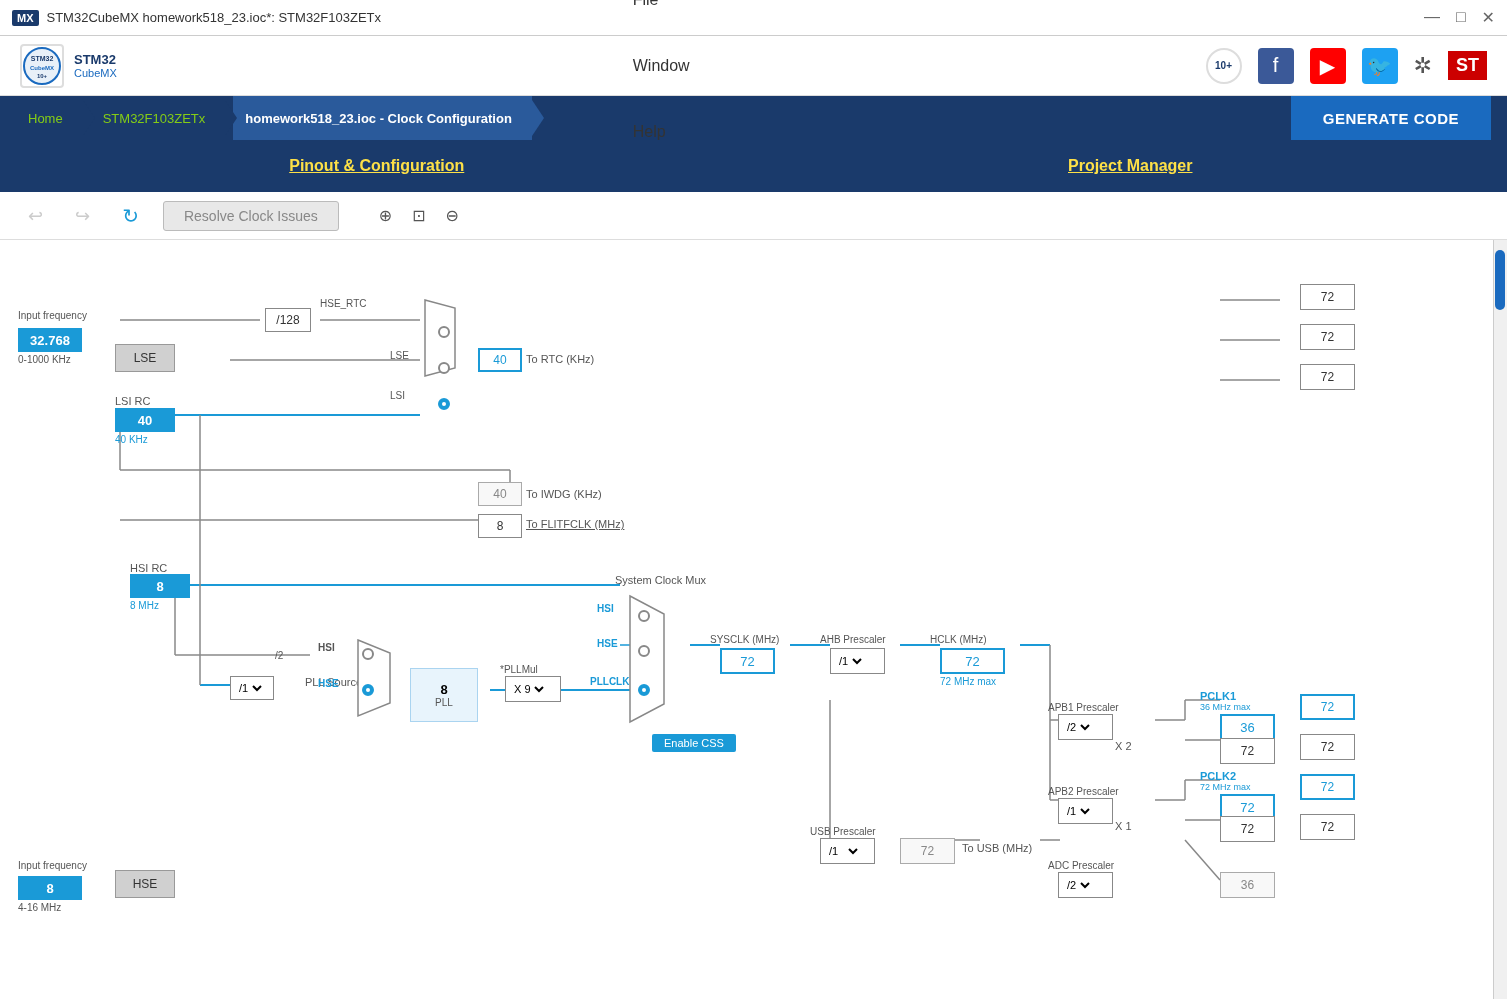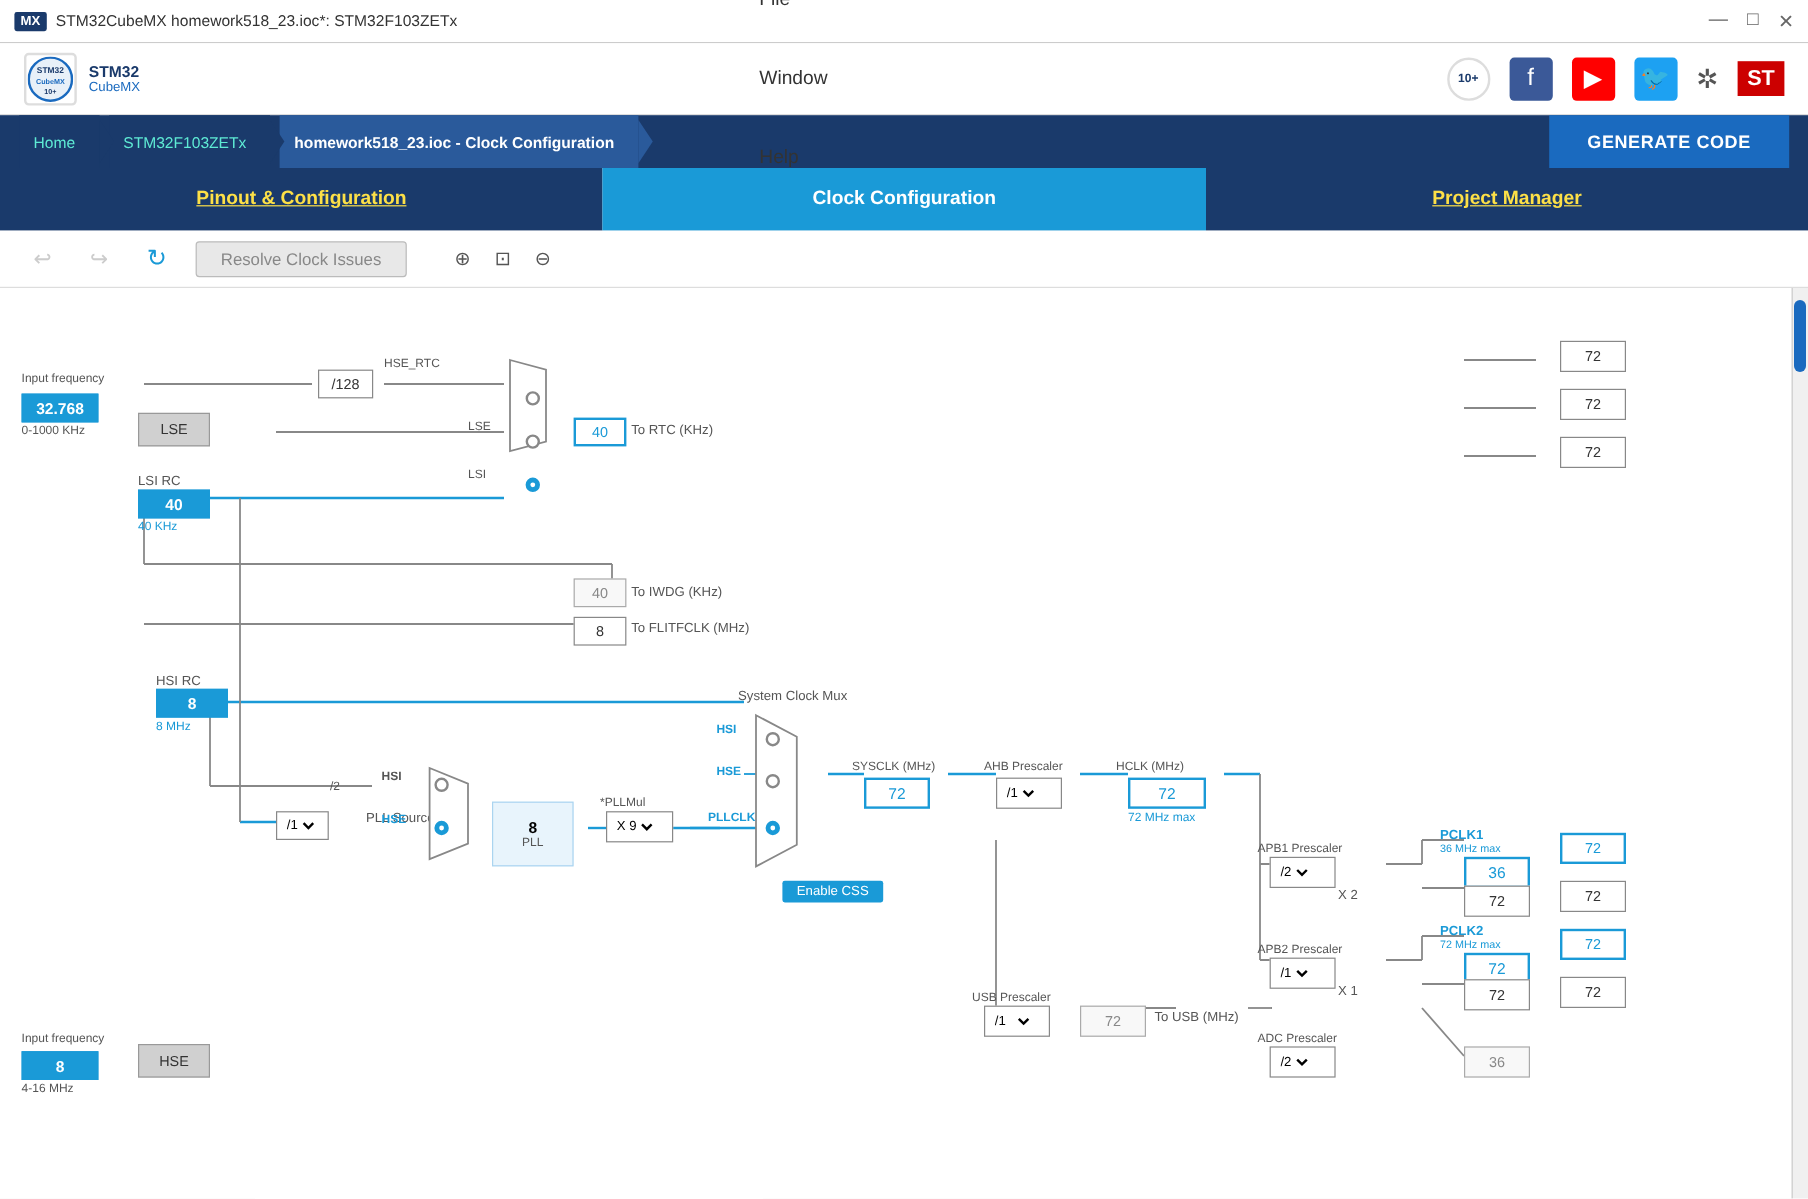--- a/index.html
+++ b/index.html
@@ -55,21 +55,21 @@
     .breadcrumb-bar {
       background: #1a3a6b;
       height: 44px;
       display: flex;
       align-items: center;
       padding: 0 16px;
       gap: 0;
     }
     .breadcrumb-item {
       background: #1a3a6b;
-      color: #5eead4;
+      color: #84cc16;
       padding: 0 20px 0 12px;
       height: 44px;
       display: flex;
       align-items: center;
       font-size: 13px;
       position: relative;
       cursor: pointer;
     }
     .breadcrumb-item::after {
       content: '';
@@ -335,21 +335,20 @@
 
 <div class="breadcrumb-bar">
   <div class="breadcrumb-item">Home</div>
   <div class="breadcrumb-item" style="left:8px;position:relative;">STM32F103ZETx</div>
   <div class="breadcrumb-item active" style="left:16px;position:relative;">homework518_23.ioc - Clock Configuration</div>
   <button class="generate-code-btn">GENERATE CODE</button>
 </div>
 
 <div class="tab-bar">
   <div class="tab inactive">Pinout &amp; Configuration</div>
-  <div class="tab active">Clock Configuration</div>
   <div class="tab inactive">Project Manager</div>
 </div>
 
 <div class="toolbar">
   <button class="toolbar-btn disabled">↩</button>
   <button class="toolbar-btn disabled">↪</button>
   <button class="toolbar-btn" style="color:#1a9ad7;font-size:20px;">↻</button>
   <button class="resolve-btn">Resolve Clock Issues</button>
   <div style="margin-left:20px;display:flex;gap:12px;align-items:center;">
     <span class="zoom-btn">⊕</span>
@@ -458,21 +457,21 @@
     <div class="mux-radio" style="left:438px;top:122px;"></div>
     <div class="mux-radio selected" style="left:438px;top:158px;"></div>
 
     <div style="position:absolute;left:390px;top:110px;font-size:10px;color:#555;">LSE</div>
     <div style="position:absolute;left:390px;top:150px;font-size:10px;color:#555;">LSI</div>
 
     <div class="clk-box gray-outline" style="left:478px;top:242px;width:44px;height:24px;">40</div>
     <div style="position:absolute;left:526px;top:248px;font-size:11px;color:#555;">To IWDG (KHz)</div>
 
     <div class="clk-box" style="left:478px;top:274px;width:44px;height:24px;">8</div>
-    <div style="position:absolute;left:526px;top:278px;font-size:11px;color:#555;">To FLITFCLK (MHz)</div>
+    <div style="position:absolute;left:526px;top:278px;font-size:11px;color:#555;text-decoration:underline;">To FLITFCLK (MHz)</div>
 
     <div style="position:absolute;left:130px;top:322px;font-size:11px;color:#555;">HSI RC</div>
 
     <div class="clk-box blue-filled" style="left:130px;top:334px;width:60px;height:24px;font-size:13px;">8</div>
     <div style="position:absolute;left:130px;top:360px;font-size:10px;color:#1a9ad7;">8 MHz</div>
 
     <div style="position:absolute;left:615px;top:334px;font-size:11px;color:#555;">System Clock Mux</div>
 
     <svg style="position:absolute;left:622px;top:354px;width:50px;height:130px;">
       <polygon points="8,2 42,20 42,110 8,128" fill="white" stroke="#888" stroke-width="1.5"></polygon>

